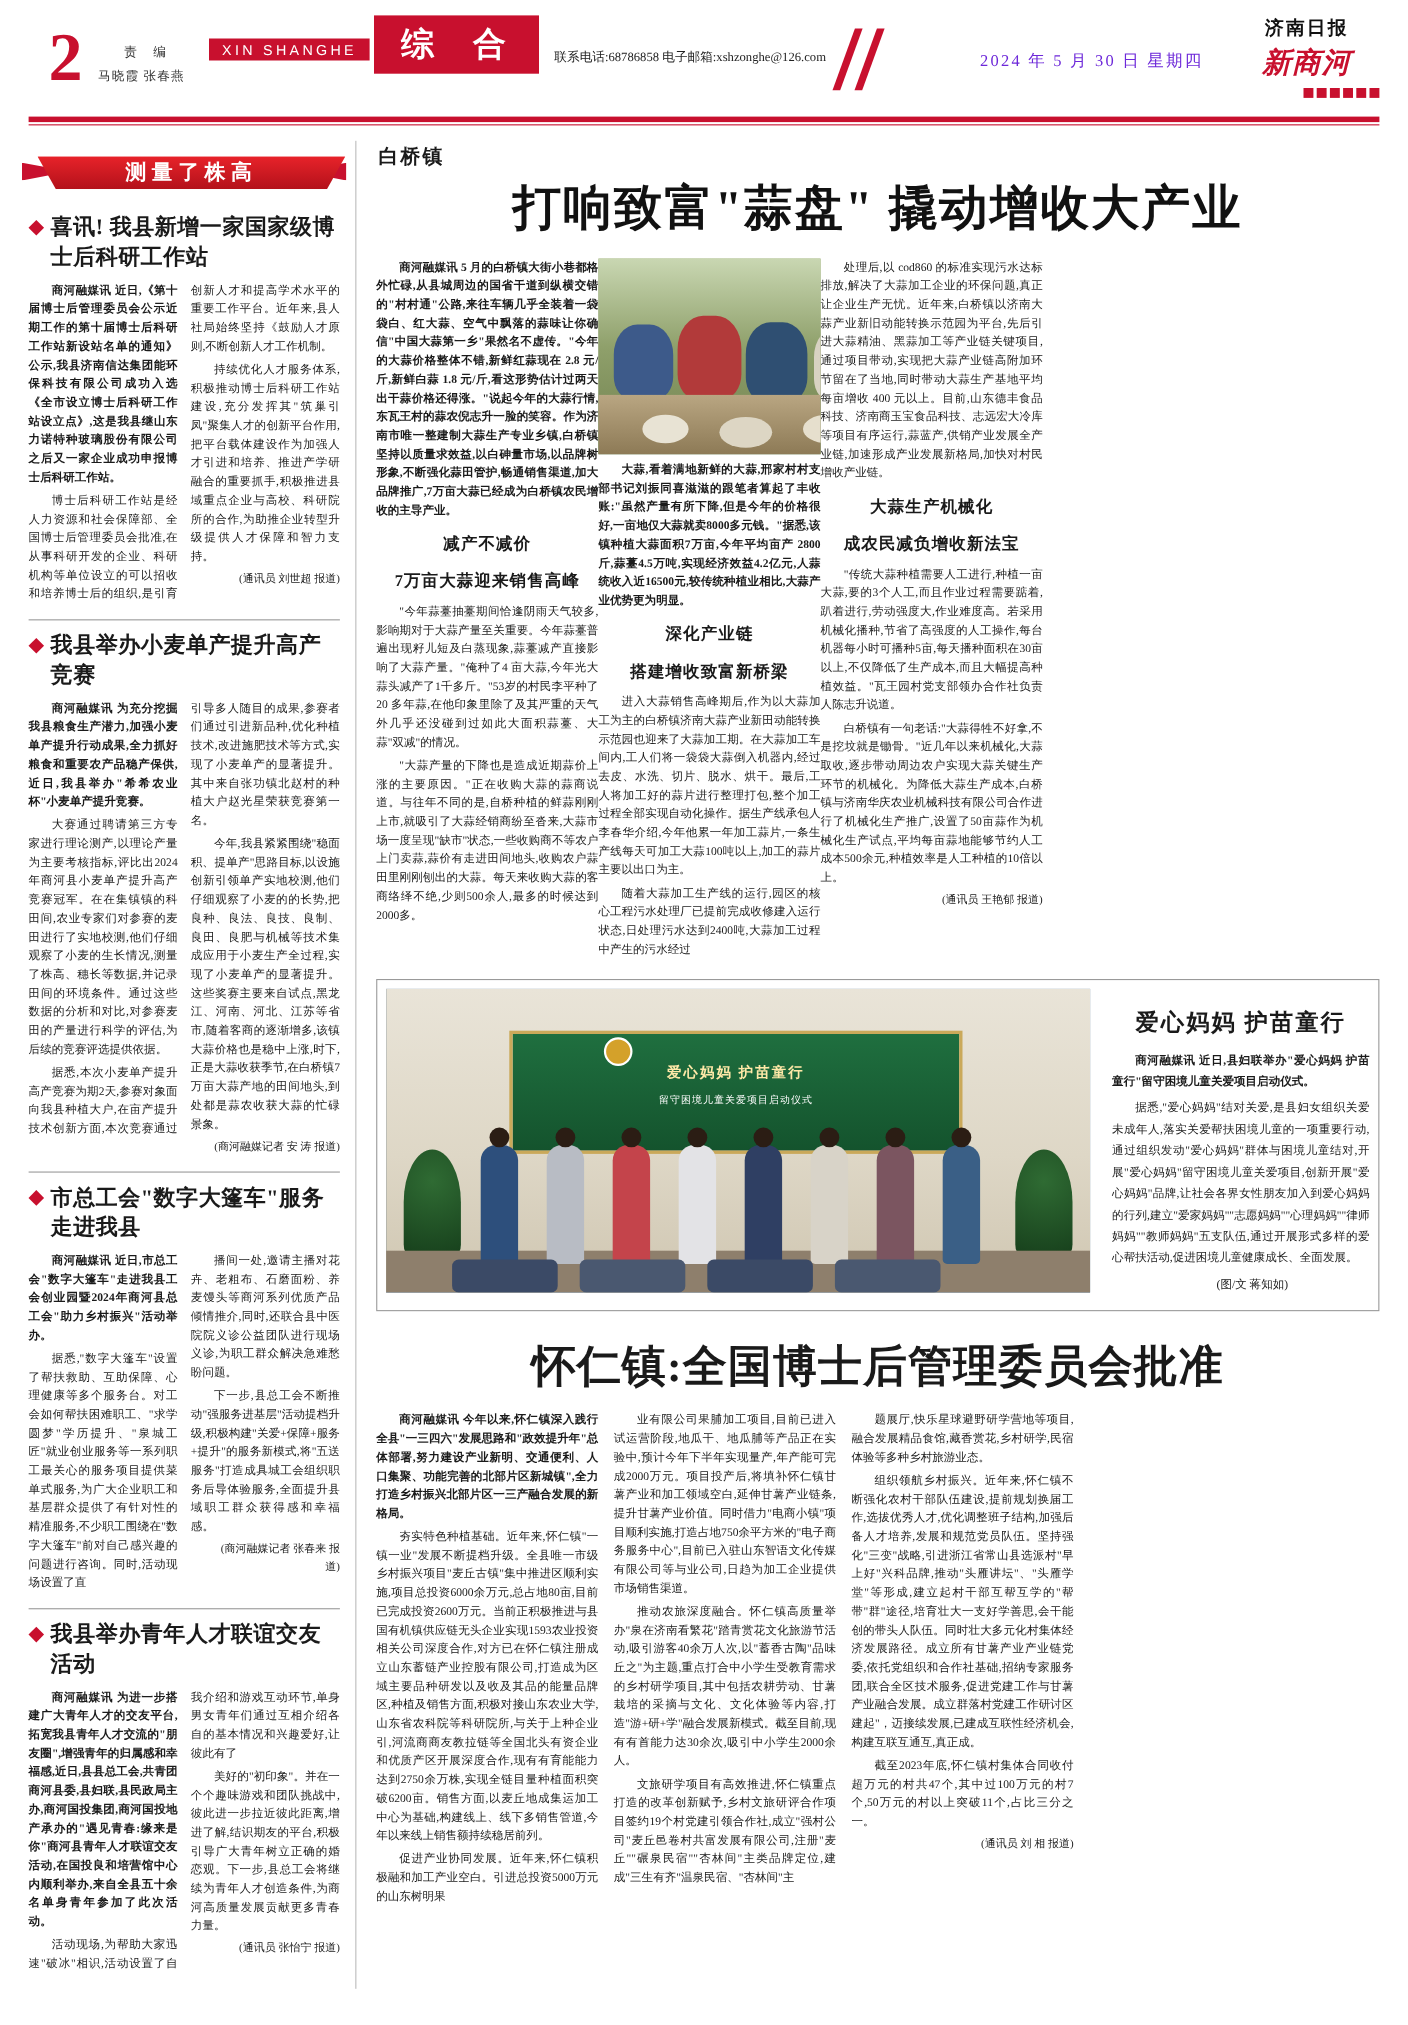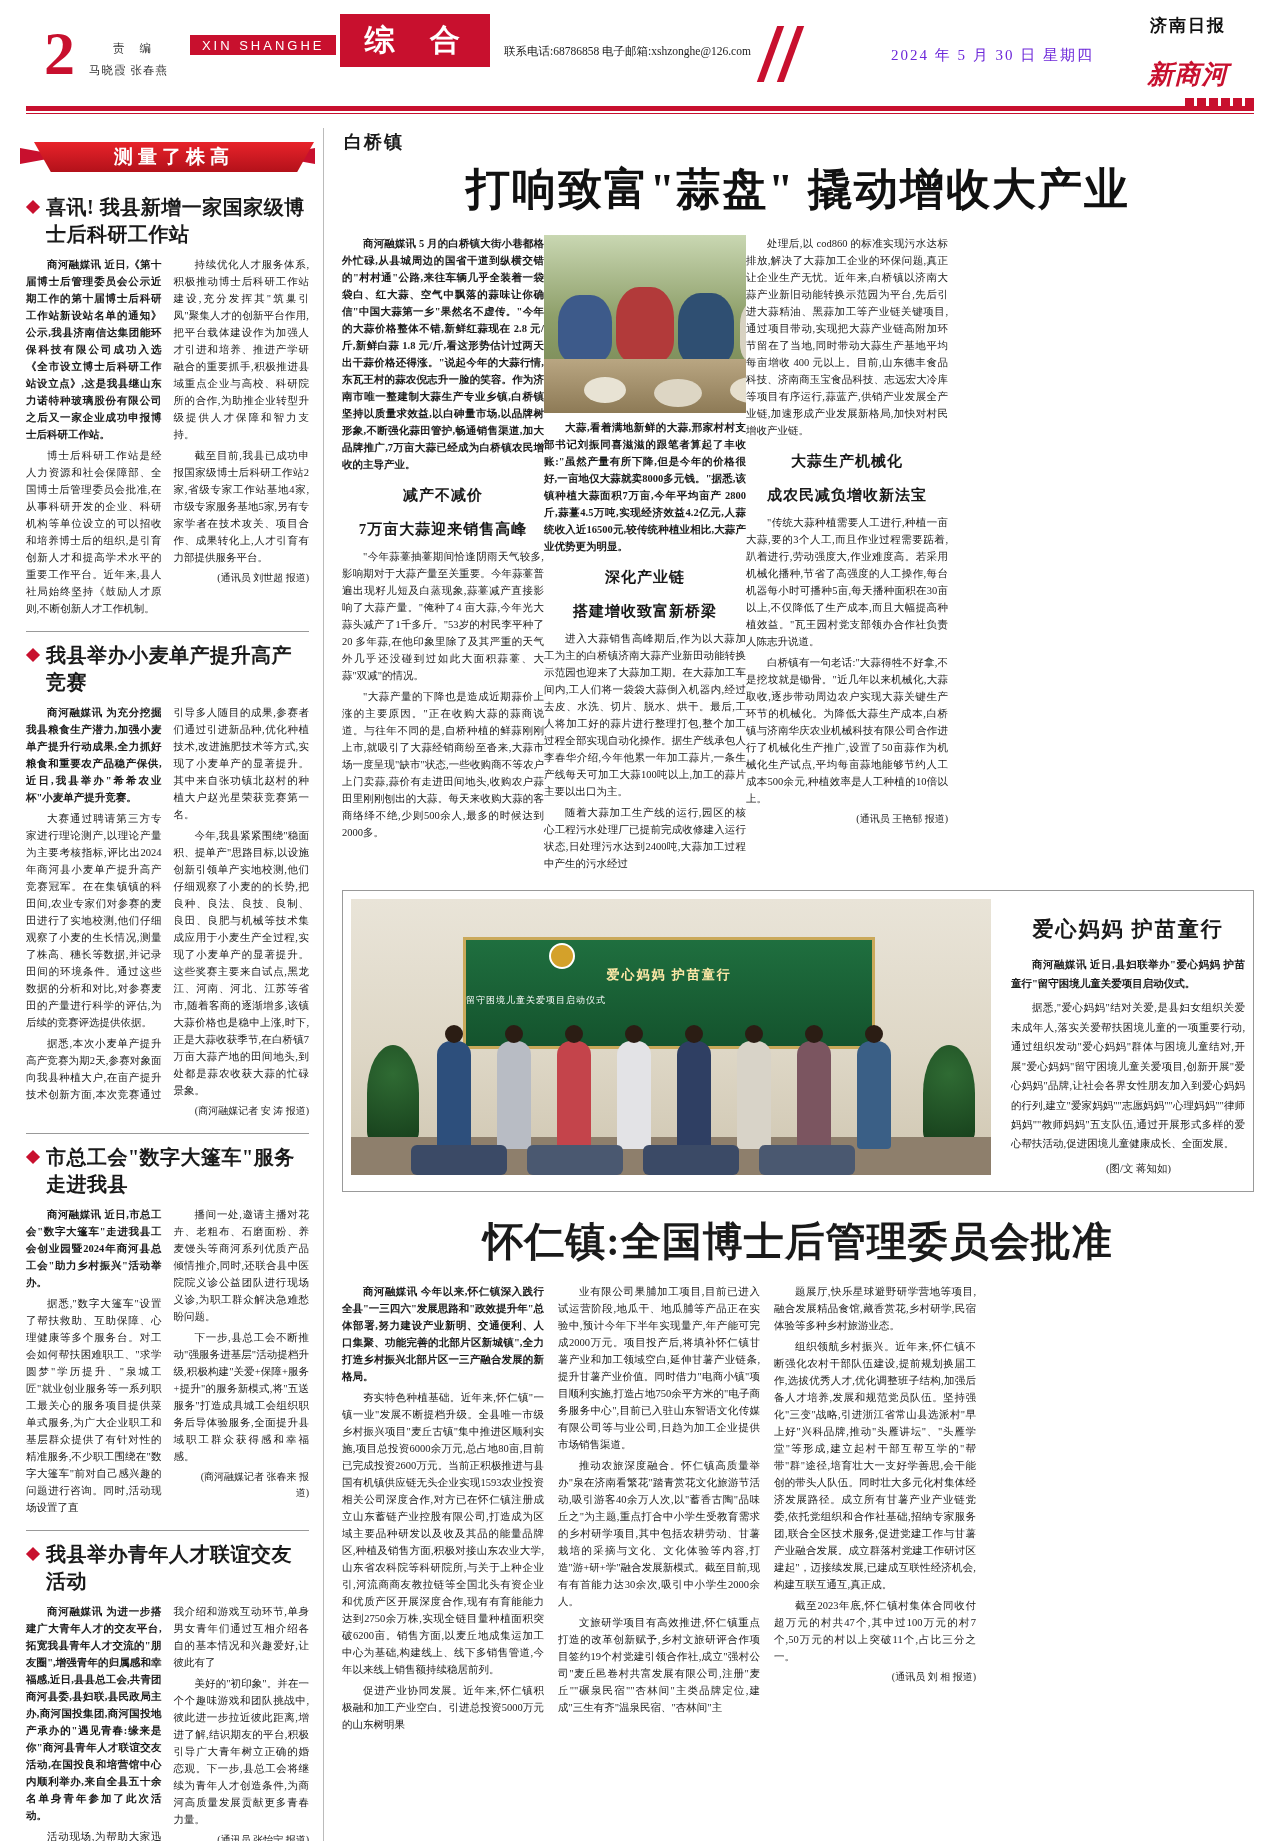--- a/index.html
+++ b/index.html
@@ -41,21 +41,21 @@
   .mh-slash { width:70px; height:56px; margin-top:26px; position:relative; }
   .mh-slash:before, .mh-slash:after {
     content:""; position:absolute; top:0; width:7px; height:56px; background:#c8102e;
     transform:skewX(-20deg);
   }
   .mh-slash:before { left:16px; }
   .mh-slash:after { left:36px; }
   .mh-date { margin-left:auto; margin-top:46px; font-size:15px; letter-spacing:2px; color:#6d28d9;text-align:right; }
   .mh-logo { margin-left:28px; margin-top:14px; text-align:center; width:132px; }
   .mh-logo .l1 { font-size:17px; font-weight:bold; letter-spacing:2px; color:#111; }
-  .mh-logo .l2 { font-family:"Liberation Serif", serif; font-size:26px; font-weight:bold; color:#c8102e; font-style:italic; letter-spacing:1px; margin-top:20px;}
+  .mh-logo .l2 { font-family:"Liberation Serif", serif; font-size:26px; font-weight:bold; color:#c8102e; font-style:italic; letter-spacing:1px; margin-top:2px;}
   .mh-squares { display:flex; gap:3px; justify-content:flex-end; margin-top:6px; }
   .mh-squares i { width:9px; height:9px; background:#c8102e; display:block; }
 
   .mh-rule { height:5px; background:#c8102e; margin-top:2px; }
   .mh-rule2 { height:1px; background:#c8102e; margin-top:2px; }
 
   
   .content { display:flex; margin-top:14px; }
   .col-left { width:300px; padding-right:14px; border-right:1px solid #bbb; }
   .col-right { flex:1; padding-left:18px; }
@@ -119,21 +119,21 @@
   .bigphoto-wrap { display:flex; gap:14px; margin-top:14px; border:1px solid #999; padding:8px; }
   .bigphoto {
     width:640px; height:276px; position:relative; overflow:hidden; background:#173a5e;
   }
   .bp-wall { position:absolute; inset:0; background:linear-gradient(180deg,#e9e4d8 0%,#ded7c6 55%,#cfc6b1 100%); }
   .bp-screen {
     position:absolute; left:112px; top:38px; width:412px; height:112px;
     background:linear-gradient(180deg,#1f6f3f,#14532d); border:3px solid #caa95a;
   }
   .bp-screen .bp-t1 { color:#ffe9a8; font-size:13px; text-align:center; margin-top:26px; font-weight:bold; letter-spacing:2px;}
-  .bp-screen .bp-t2 { color:#fff; font-size:9px; margin-top:10px; letter-spacing:1px;}
+  .bp-screen .bp-t2 { color:#fff; font-size:9px; text-align:center; margin-top:10px; letter-spacing:1px;}
   .bp-person { position:absolute; bottom:26px; width:34px; height:108px; border-radius:14px 14px 4px 4px; }
   .bp-head { position:absolute; top:-16px; left:8px; width:18px; height:18px; border-radius:50%; background:#2b1d14; }
   .bp-floor { position:absolute; left:0; right:0; bottom:0; height:38px; background:#8e7f6c; }
   .bp-plantL { position:absolute; left:16px; bottom:34px; width:52px; height:96px; background:radial-gradient(circle at 50% 30%, #2f6b33, #17401c); border-radius:50% 50% 10% 10%; }
   .bp-plantR { position:absolute; right:16px; bottom:34px; width:52px; height:96px; background:radial-gradient(circle at 50% 30%, #2f6b33, #17401c); border-radius:50% 50% 10% 10%; }
 
   .side-cap { width:240px; padding-left:6px; }
   .side-cap h3 { font-size:21px; font-weight:bold; text-align:center; margin:16px 0 12px 0; letter-spacing:2px; }
   .side-cap p { font-size:10.5px; line-height:1.85; text-indent:2em; margin:0 0 5px 0; text-align:justify; }
   .side-cap .sig { text-align:center; }
@@ -191,21 +191,20 @@
         <div class="banner-bar"></div>
         <div class="banner-txt">测量了株高</div>
       </div>
 
       <div class="brief">
         <h2 class="brief-title"><span class="dia"></span><span>喜讯! 我县新增一家国家级博士后科研工作站</span></h2>
         <div class="brief-body">
           <p class="lead">商河融媒讯  近日,《第十届博士后管理委员会公示近期工作的第十届博士后科研工作站新设站名单的通知》公示,我县济南信达集团能环保科技有限公司成功入选《全市设立博士后科研工作站设立点》,这是我县继山东力诺特种玻璃股份有限公司之后又一家企业成功申报博士后科研工作站。</p>
           <p>博士后科研工作站是经人力资源和社会保障部、全国博士后管理委员会批准,在从事科研开发的企业、科研机构等单位设立的可以招收和培养博士后的组织,是引育创新人才和提高学术水平的重要工作平台。近年来,县人社局始终坚持《鼓励人才原则,不断创新人才工作机制。</p>
           <p>持续优化人才服务体系,积极推动博士后科研工作站建设,充分发挥其"筑巢引凤"聚集人才的创新平台作用,把平台载体建设作为加强人才引进和培养、推进产学研融合的重要抓手,积极推进县域重点企业与高校、科研院所的合作,为助推企业转型升级提供人才保障和智力支持。</p>
-          <p>截至目前,我县已成功申报国家级博士后科研工作站2家,省级专家工作站基地4家,市级专家服务基地5家,另有专家学者在技术攻关、项目合作、成果转化上,人才引育有力部提供服务平台。</p>
           <p class="sig">(通讯员 刘世超 报道)</p>
         </div>
       </div>
       <hr class="hr-thin">
 
       <div class="brief">
         <h2 class="brief-title"><span class="dia"></span><span>我县举办小麦单产提升高产竞赛</span></h2>
         <div class="brief-body">
           <p class="lead">商河融媒讯  为充分挖掘我县粮食生产潜力,加强小麦单产提升行动成果,全力抓好粮食和重要农产品稳产保供,近日,我县举办"希希农业杯"小麦单产提升竞赛。</p>
           <p>大赛通过聘请第三方专家进行理论测产,以理论产量为主要考核指标,评比出2024年商河县小麦单产提升高产竞赛冠军。在在集镇镇的科田间,农业专家们对参赛的麦田进行了实地校测,他们仔细观察了小麦的生长情况,测量了株高、穗长等数据,并记录田间的环境条件。通过这些数据的分析和对比,对参赛麦田的产量进行科学的评估,为后续的竞赛评选提供依据。</p>

